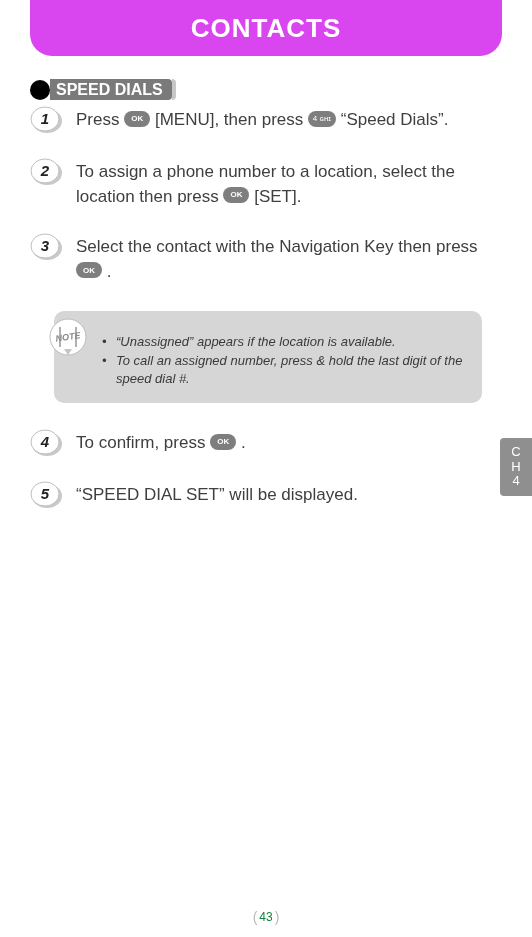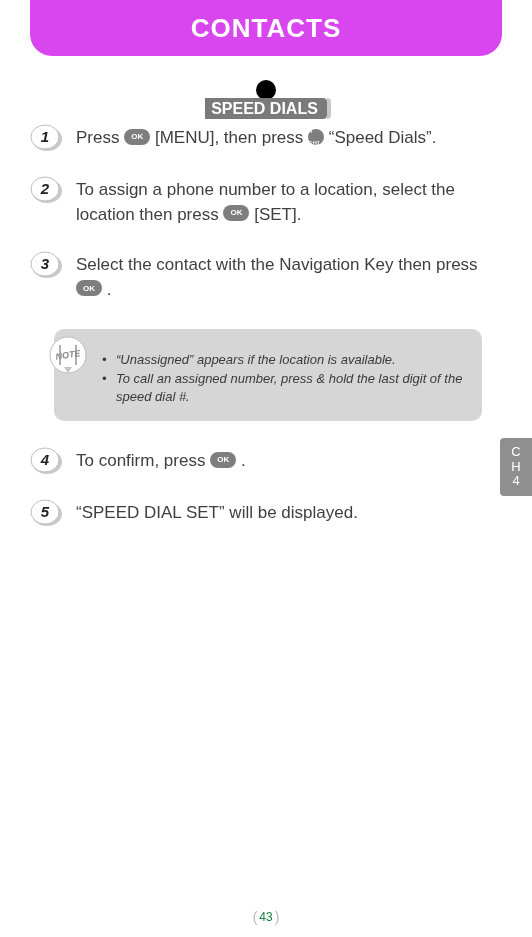--- a/index.html
+++ b/index.html
@@ -28,21 +28,20 @@
     font-weight: bold;
     letter-spacing: 1px;
   }
   .content {
     padding: 24px 30px 0 30px;
   }
   .section-row {
     display: flex;
     align-items: center;
     margin-bottom: 8px;
-    flex-direction: column;
   }
   .bullet {
     width: 20px;
     height: 20px;
     border-radius: 50%;
     background: #000;
   }
   .bar-shadow {
     display: inline-block;
     position: relative;
@@ -108,21 +107,21 @@
     font-size: 8px;
     font-weight: bold;
     vertical-align: middle;
     position: relative;
     top: -2px;
   }
   .key-pill {
     display: inline-flex;
     align-items: center;
     justify-content: center;
-    width: 16px;
+    width: 28px;
     height: 16px;
     background: #7e7e7e;
     border-radius: 8px;
     color: #fff;
     font-size: 8px;
     vertical-align: middle;
     position: relative;
     top: -2px;
   }
   .note-box {

